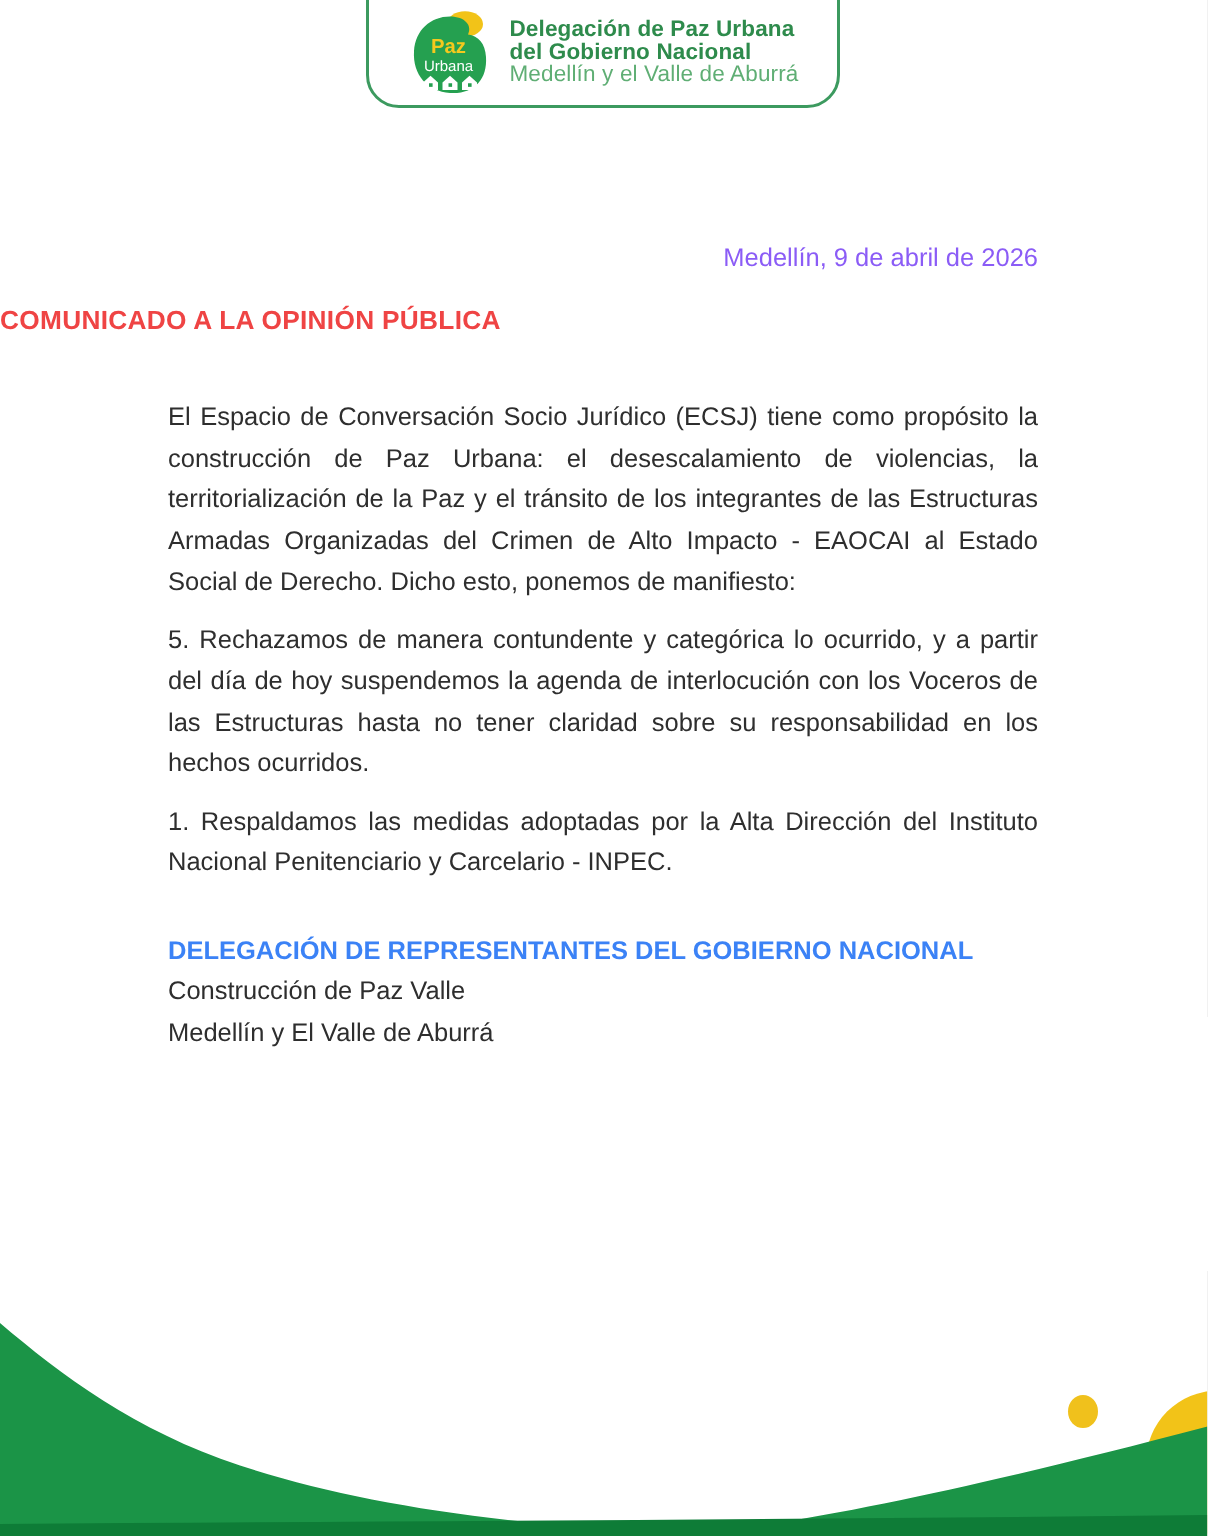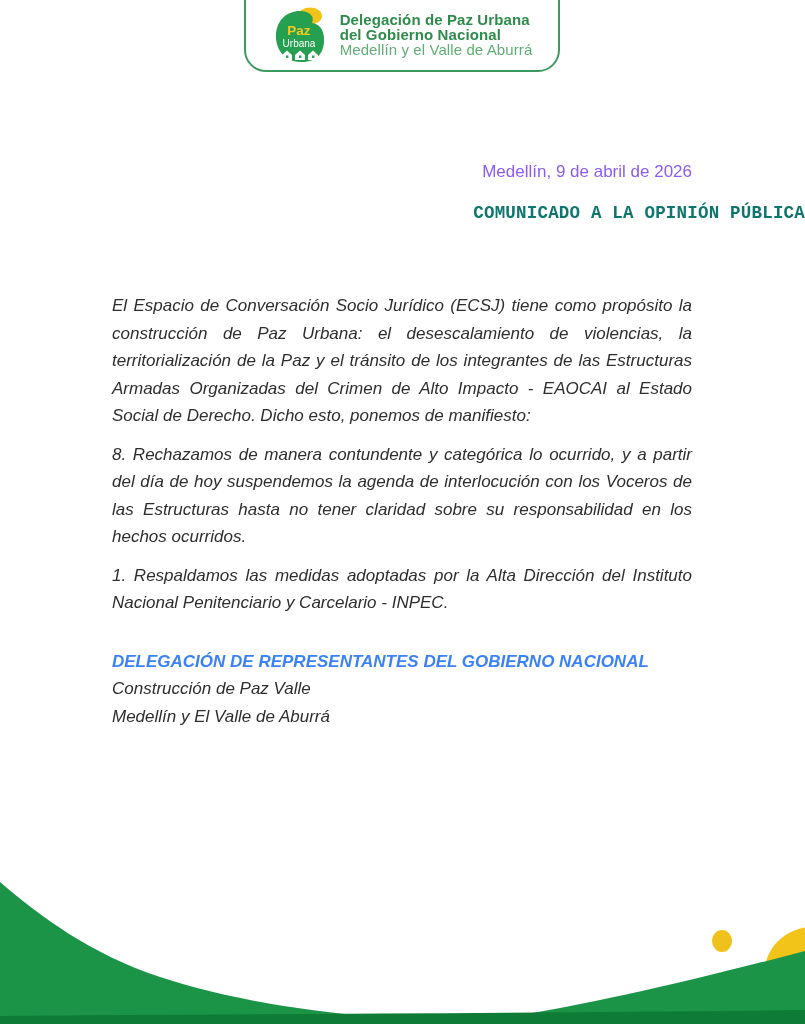--- a/index.html
+++ b/index.html
@@ -39,35 +39,33 @@
   .org-text .light{color:#5fae74;font-weight:normal;}
   
   .date-line{
     position:absolute;
     top:138px;right:113px;
     font-size:17px;color:#8b5cf6;margin-top:24px;
   }
   .doc-title{
     position:absolute;
     top:203px;left:0;right:0;
-    text-align:right;
+    text-align:left;
     font-weight:bold;
     font-size:17.5px;
     letter-spacing:.2px;
-    color:#0f766e;
-    font-family:Liberation Mono, monospace;
+    color:#ef4444;
   }
   
   .doc-body{
     position:absolute;
-    left:112px;top:292px;
+    left:112px;top:264px;
     width:580px;
     font-size:17px;
     line-height:27.5px;
-    font-style:italic;
   }
   .doc-body p{
     margin:0 0 11px 0;
     text-align:justify;
   }
   .signature{margin-top:31px;line-height:27.5px;}
   .signature .sig-bold{font-weight:bold;color:#3b82f6;}
   
   .bottom-art{
     position:absolute;
@@ -107,21 +105,21 @@
       <div class="light">Medellín y el Valle de Aburrá</div>
     </div>
   </div>
 
   <div class="date-line">Medellín, 9 de abril de 2026</div>
 
   <div class="doc-title">COMUNICADO A LA OPINIÓN PÚBLICA</div>
 
   <div class="doc-body">
     <p>El Espacio de Conversación Socio Jurídico (ECSJ) tiene como propósito la construcción de Paz Urbana: el desescalamiento de violencias, la territorialización de la Paz y el tránsito de los integrantes de las Estructuras Armadas Organizadas del Crimen de Alto Impacto - EAOCAI al Estado Social de Derecho. Dicho esto, ponemos de manifiesto:</p>
-    <p>8. Rechazamos de manera contundente y categórica lo ocurrido, y a partir del día de hoy suspendemos la agenda de interlocución con los Voceros de las Estructuras hasta no tener claridad sobre su responsabilidad en los hechos ocurridos.</p>
+    <p>5. Rechazamos de manera contundente y categórica lo ocurrido, y a partir del día de hoy suspendemos la agenda de interlocución con los Voceros de las Estructuras hasta no tener claridad sobre su responsabilidad en los hechos ocurridos.</p>
     <p>1. Respaldamos las medidas adoptadas por la Alta Dirección del Instituto Nacional Penitenciario y Carcelario - INPEC.</p>
 
     <div class="signature">
       <div class="sig-bold">DELEGACIÓN DE REPRESENTANTES DEL GOBIERNO NACIONAL</div>
       <div>Construcción de Paz Valle</div>
       <div>Medellín y El Valle de Aburrá</div>
     </div>
   </div>
 
   <svg class="bottom-art" viewBox="0 0 805 150" preserveAspectRatio="none">

